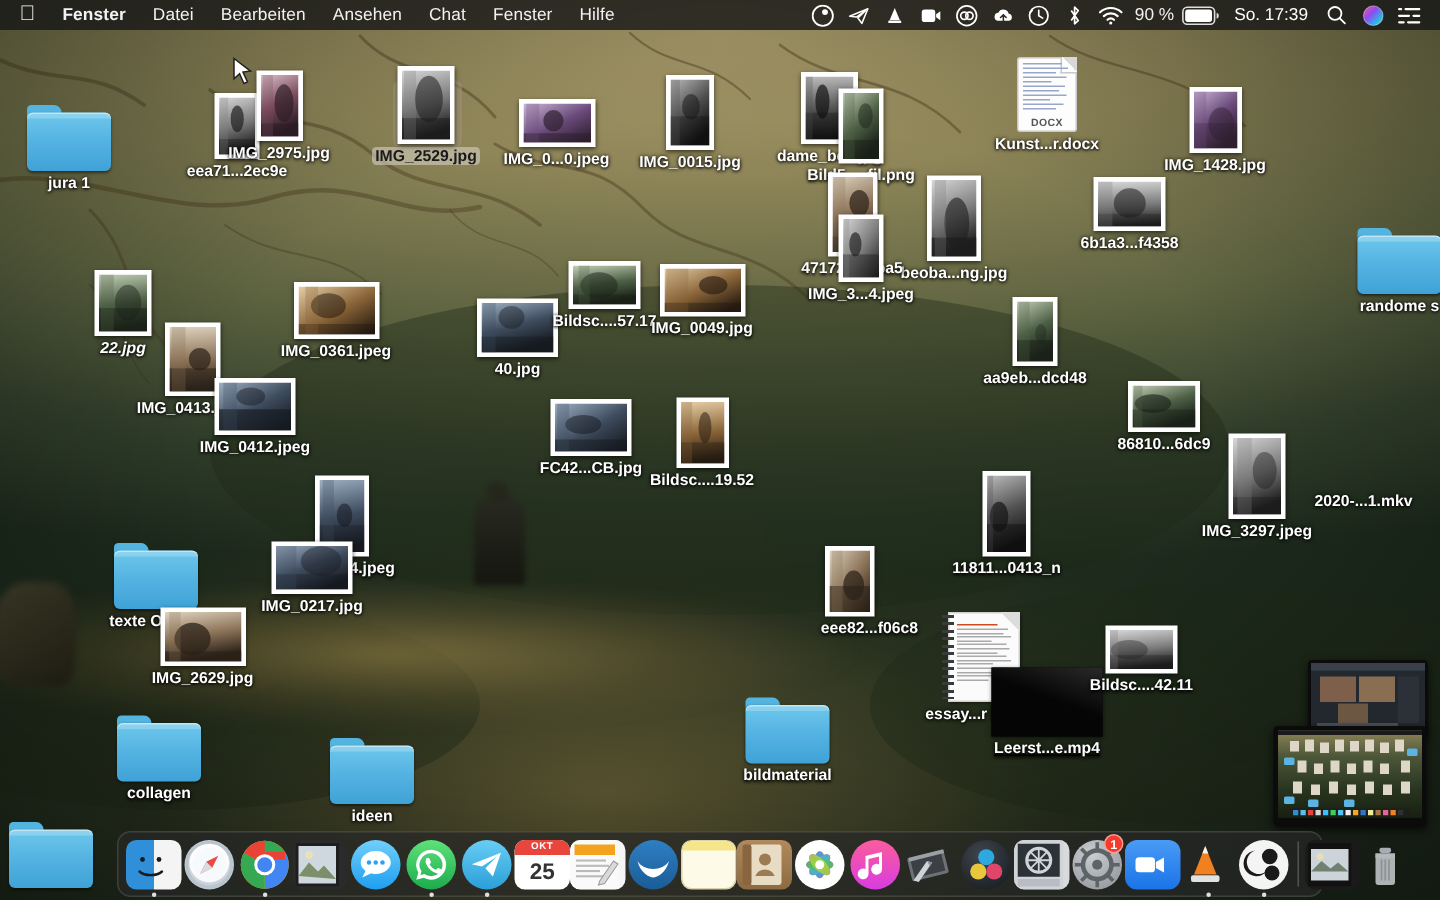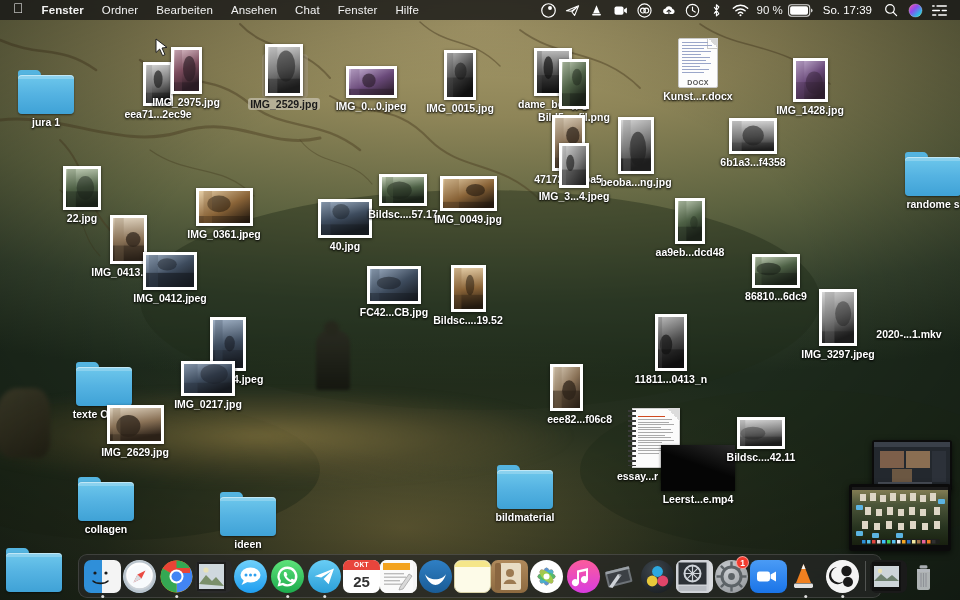--- a/index.html
+++ b/index.html
@@ -539,21 +539,21 @@
               </defs>
     <rect width="30" height="45" fill="url(#g78391)"></rect>
     <ellipse cx="10.3" cy="19.5" rx="5.1" ry="9.4" fill="#1d1d1d" opacity="0.66"></ellipse>
     <rect x="0" y="27.2" width="30" height="20.3" fill="#1d1d1d" opacity="0.46"></rect>
     <rect x="0.9" y="0" width="4.3" height="45" fill="#7c7c7c" opacity="0.28"></rect>
   </svg>
           </div>
         </div>
         <div class="dlabel">IMG_3...4.jpeg</div>
       </div>
-      <div class="dicon" style="left: 34px; top: 144px; z-index: 25;">
+      <div class="dicon" style="left: 34px; top: 158px; z-index: 25; font-style: italic;">
         <div class="thumbwrap">
           <div class="photo" style="width: 38px; height: 44px;">
             <svg class="tn" viewBox="0 0 38 44" preserveAspectRatio="none">
     <defs>
                 <linearGradient id="g32116" x1="0" y1="0" x2="0.13" y2="1">
       <stop offset="0%" stop-color="#c3cfb8"></stop>
                   <stop offset="55%" stop-color="#4e6146"></stop>
                   <stop offset="100%" stop-color="#1a2118"></stop>
     </linearGradient>
               </defs>
@@ -919,21 +919,21 @@
               <i style="width:90%"></i>
               <i style="width:78%"></i>
               <i style="width:88%"></i>
               <i style="width:55%"></i>
             </div>
       <div class="spiral"></div>
     </div>
         </div>
         <div class="dlabel">essay...r kunst</div>
       </div>
-      <div class="dicon" style="left: 650px; top: 425px; z-index: 45;">
+      <div class="dicon" style="left: 650px; top: 425px; z-index: 45; text-decoration: underline;">
         <div class="thumbwrap">
           <div style="position:relative;width:74px;height:46px;">
       <div style="position:absolute;inset:0;background:#050505;box-shadow:0 1px 3px rgba(0,0,0,.6);"></div>
       <div style="position:absolute;inset:0;background:linear-gradient(200deg, #2a2a2a 0%, #050505 46%);"></div>
     </div>
         </div>
         <div class="dlabel">Leerst...e.mp4</div>
       </div>
       <div class="dicon" style="left: 713px; top: 383px; z-index: 46;">
         <div class="thumbwrap">
@@ -1072,21 +1072,21 @@
       <div class="tab"></div>
       <div class="body"></div>
       <div class="lip"></div>
     </div>
   </div>
 
   <div id="menubar">
     <div class="mb-left">
       <div class="mb-item mb-apple"></div>
       <div class="mb-item mb-app">Fenster</div>
-      <div class="mb-item">Ordner</div>
+      <div class="mb-item">Datei</div>
       <div class="mb-item">Bearbeiten</div>
       <div class="mb-item">Ansehen</div>
       <div class="mb-item">Chat</div>
       <div class="mb-item">Fenster</div>
       <div class="mb-item">Hilfe</div>
     </div>
 
     <div class="mb-right">
       <div class="mb-ic">
         <svg width="15" height="15" viewBox="0 0 16 16">

